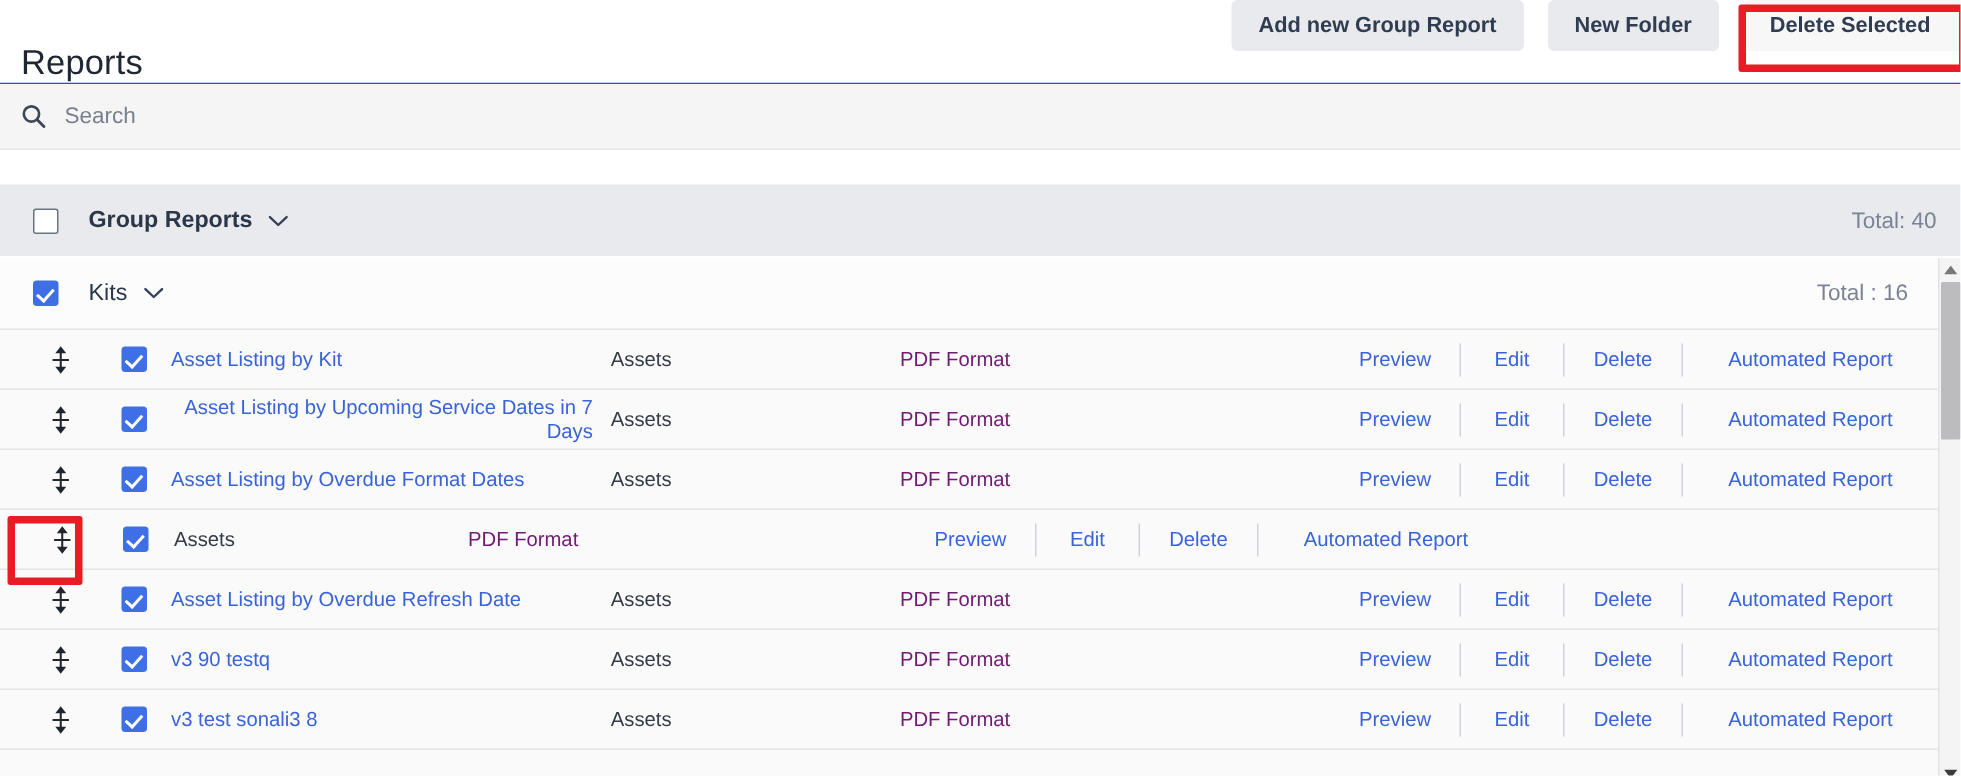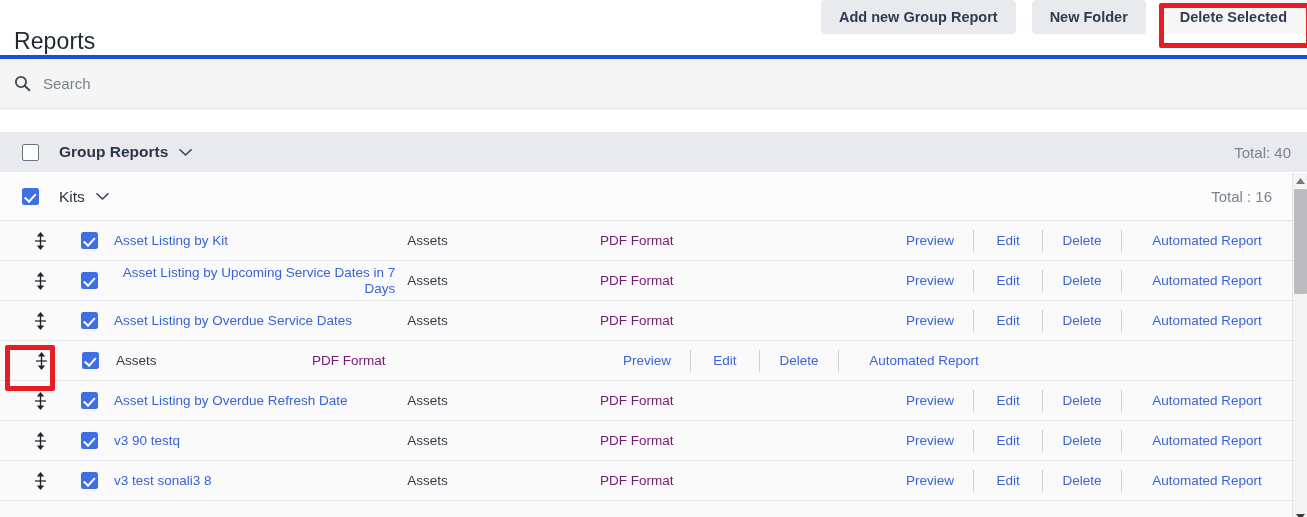--- a/index.html
+++ b/index.html
@@ -57,23 +57,23 @@
     left: 1159px; top: 3px;
     width: 152px; height: 45px;
     border: 5px solid #e81c25;
     border-radius: 2px;
     pointer-events: none;
     z-index: 30;
   }
 
   
   .searchbar {
-    height: 54px;
+    height: 45px;
     background: #f5f5f6;
-    border-top: 4px solid #1d4ed8;
+    border-top: 1px solid #1d4ed8;
     border-bottom: 1px solid #e6e6e8;
     display: flex;
     align-items: center;
     padding-left: 14px;
     gap: 12px;
   }
   .search-icon { width: 17px; height: 17px; flex: 0 0 auto; display:block; }
   .search-input {
     border: none;
     outline: none;
@@ -81,21 +81,21 @@
     font-family: "Liberation Sans", sans-serif;
     font-size: 15px;
     color: #4a5568;
     width: 400px;
   }
   .search-input::placeholder { color: #78808d; }
 
   
   .spacer-white { height: 23px; background: #fff; }
   .group-band {
-    height: 40px;
+    height: 48px;
     background: #e8eaee;
     display: flex;
     align-items: center;
     padding: 0 16px 0 22px;
     position: relative;
   }
   .cb-empty {
     width: 17px; height: 17px;
     border: 1.6px solid #6b7280;
     border-radius: 2px;
@@ -356,21 +356,21 @@
           <polygon points="7,1 11,6 3,6" fill="#20252e"></polygon>
           <polygon points="7,21 11,16 3,16" fill="#20252e"></polygon>
           <line x1="7" y1="5" x2="7" y2="17" stroke="#20252e" stroke-width="1.5"></line>
           <line x1="1" y1="11" x2="13" y2="11" stroke="#20252e" stroke-width="1.4"></line>
         </svg>
       </div>
       <div class="c-check">
         <div class="cb-on"></div>
       </div>
       <div class="c-name">
-        <a class="rep-link">Asset Listing by Overdue Service Dates</a>
+        <a class="rep-link">Asset Listing by Overdue Format Dates</a>
       </div>
       <div class="c-cat">Assets</div>
       <div class="c-fmt">PDF Format</div>
       <div class="c-act">
         <a class="act-link a-prev">Preview</a>
         <div class="sep"></div>
         <a class="act-link a-edit">Edit</a>
         <div class="sep"></div>
         <a class="act-link a-del">Delete</a>
         <div class="sep"></div>

